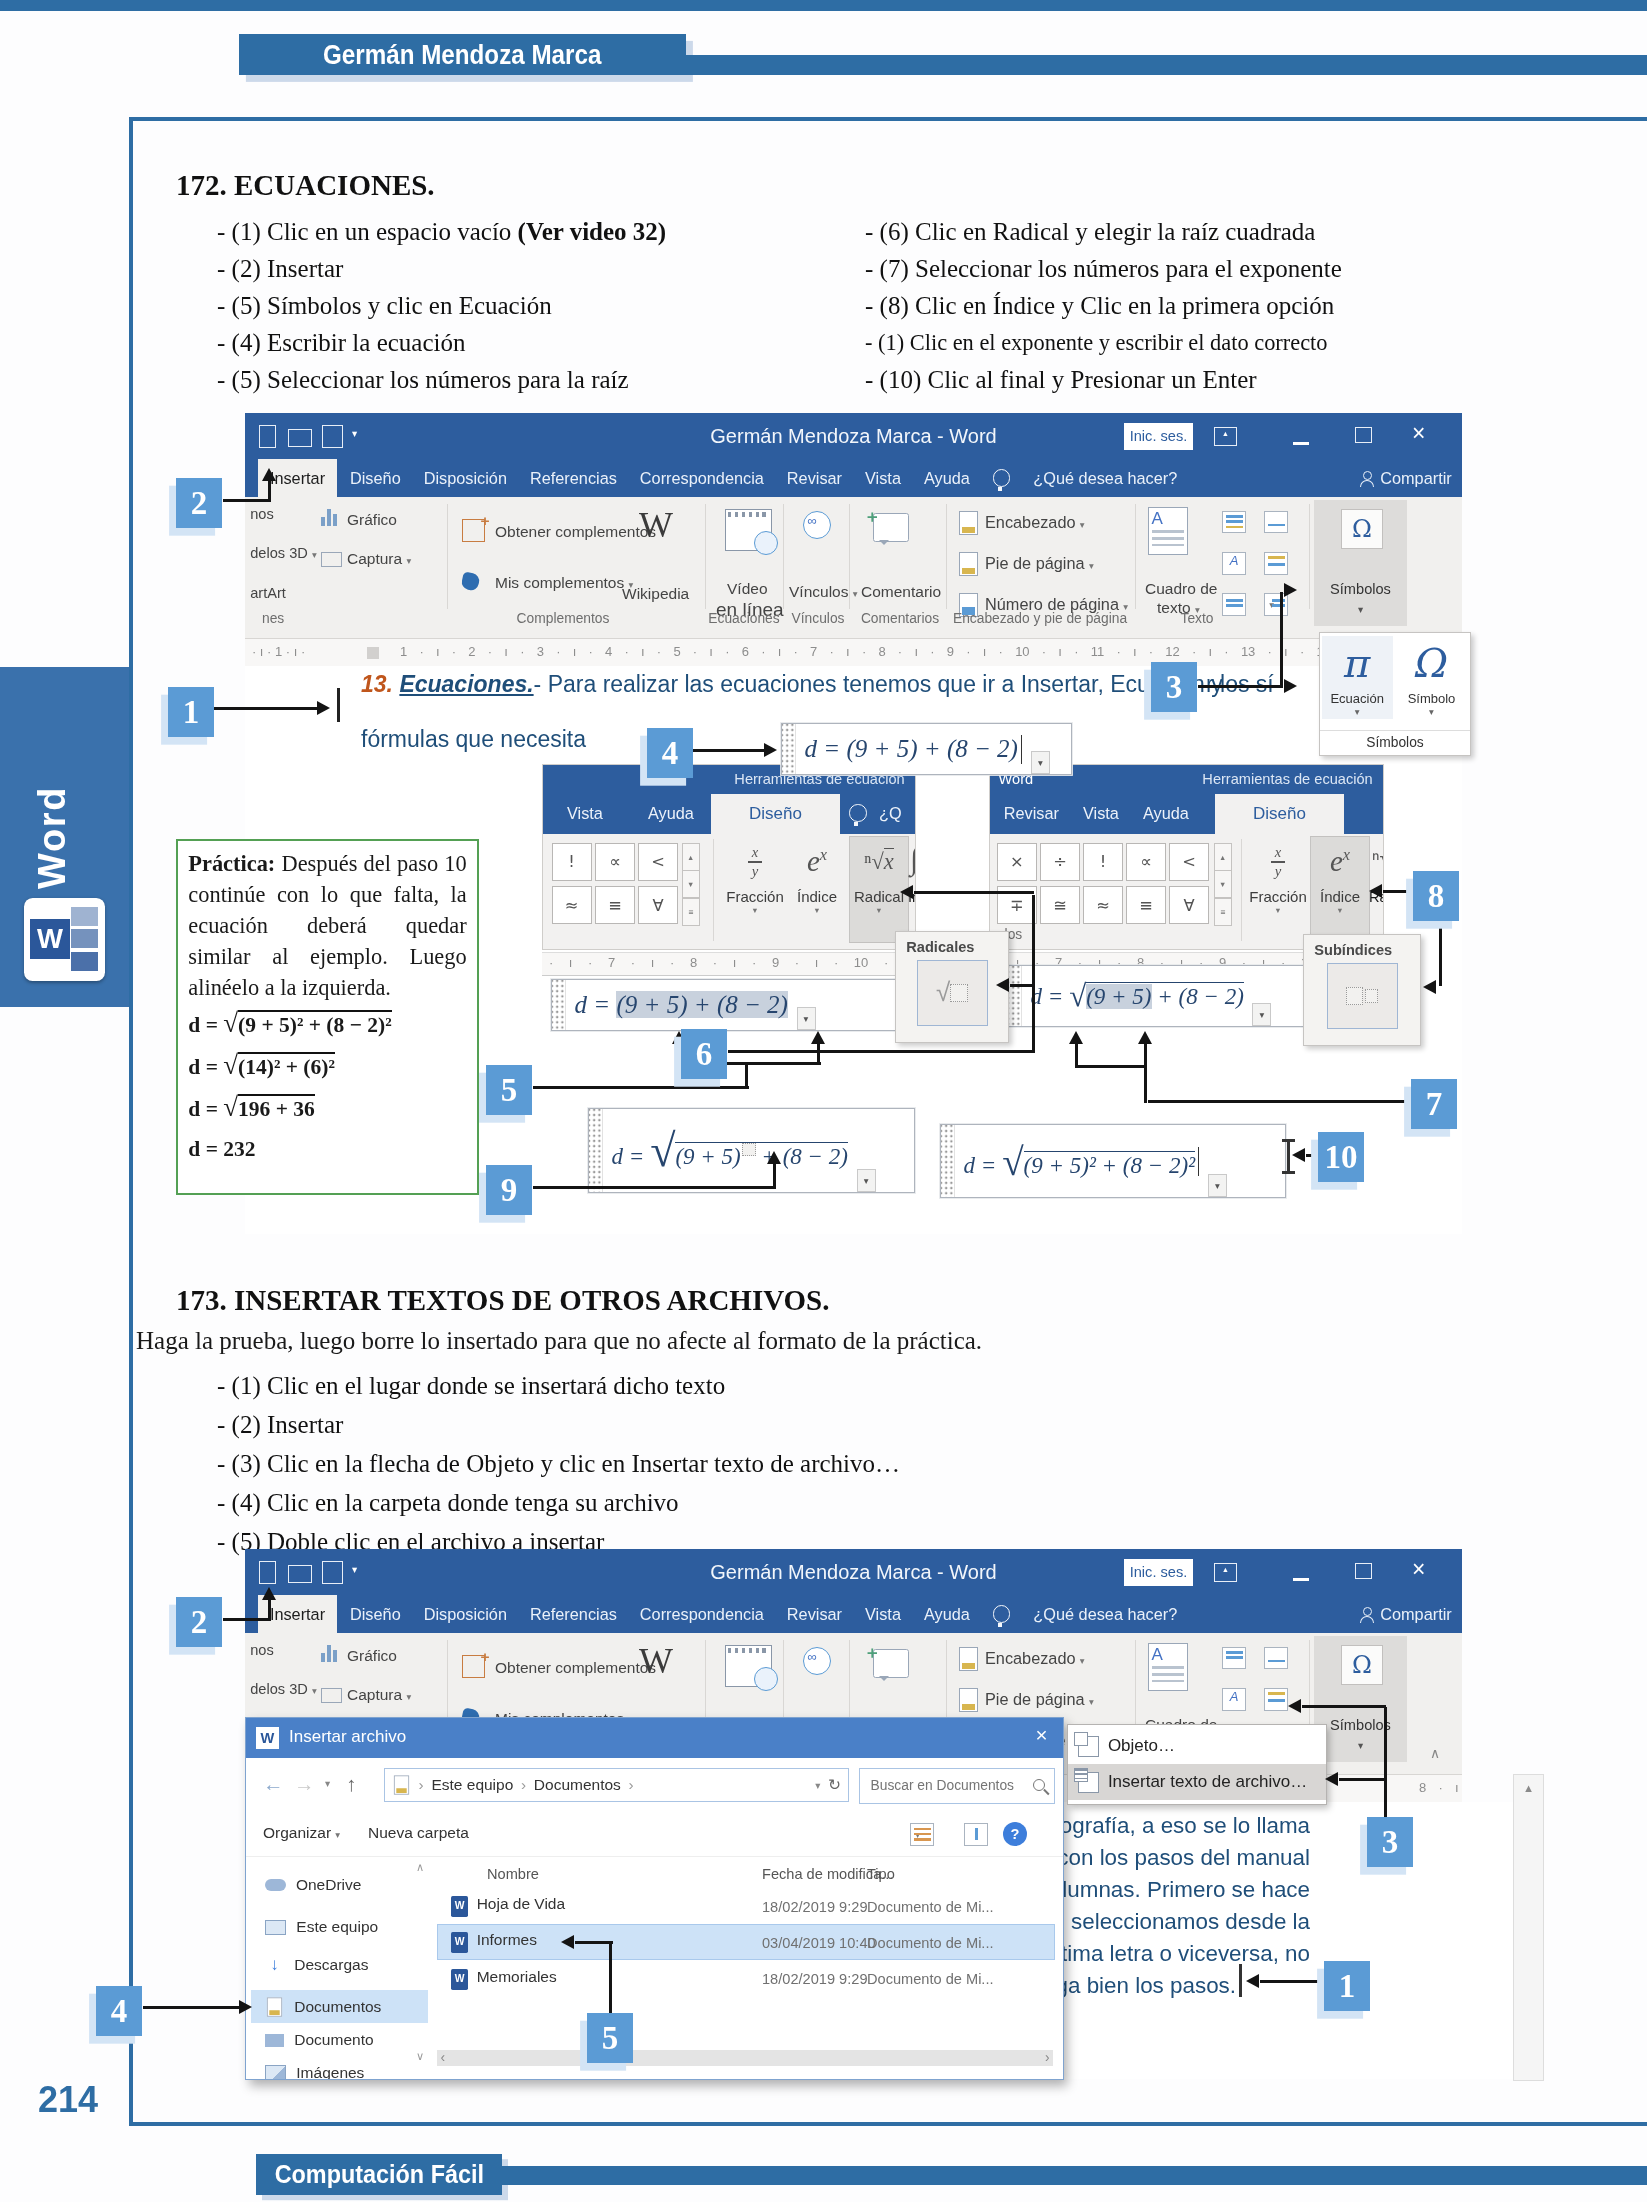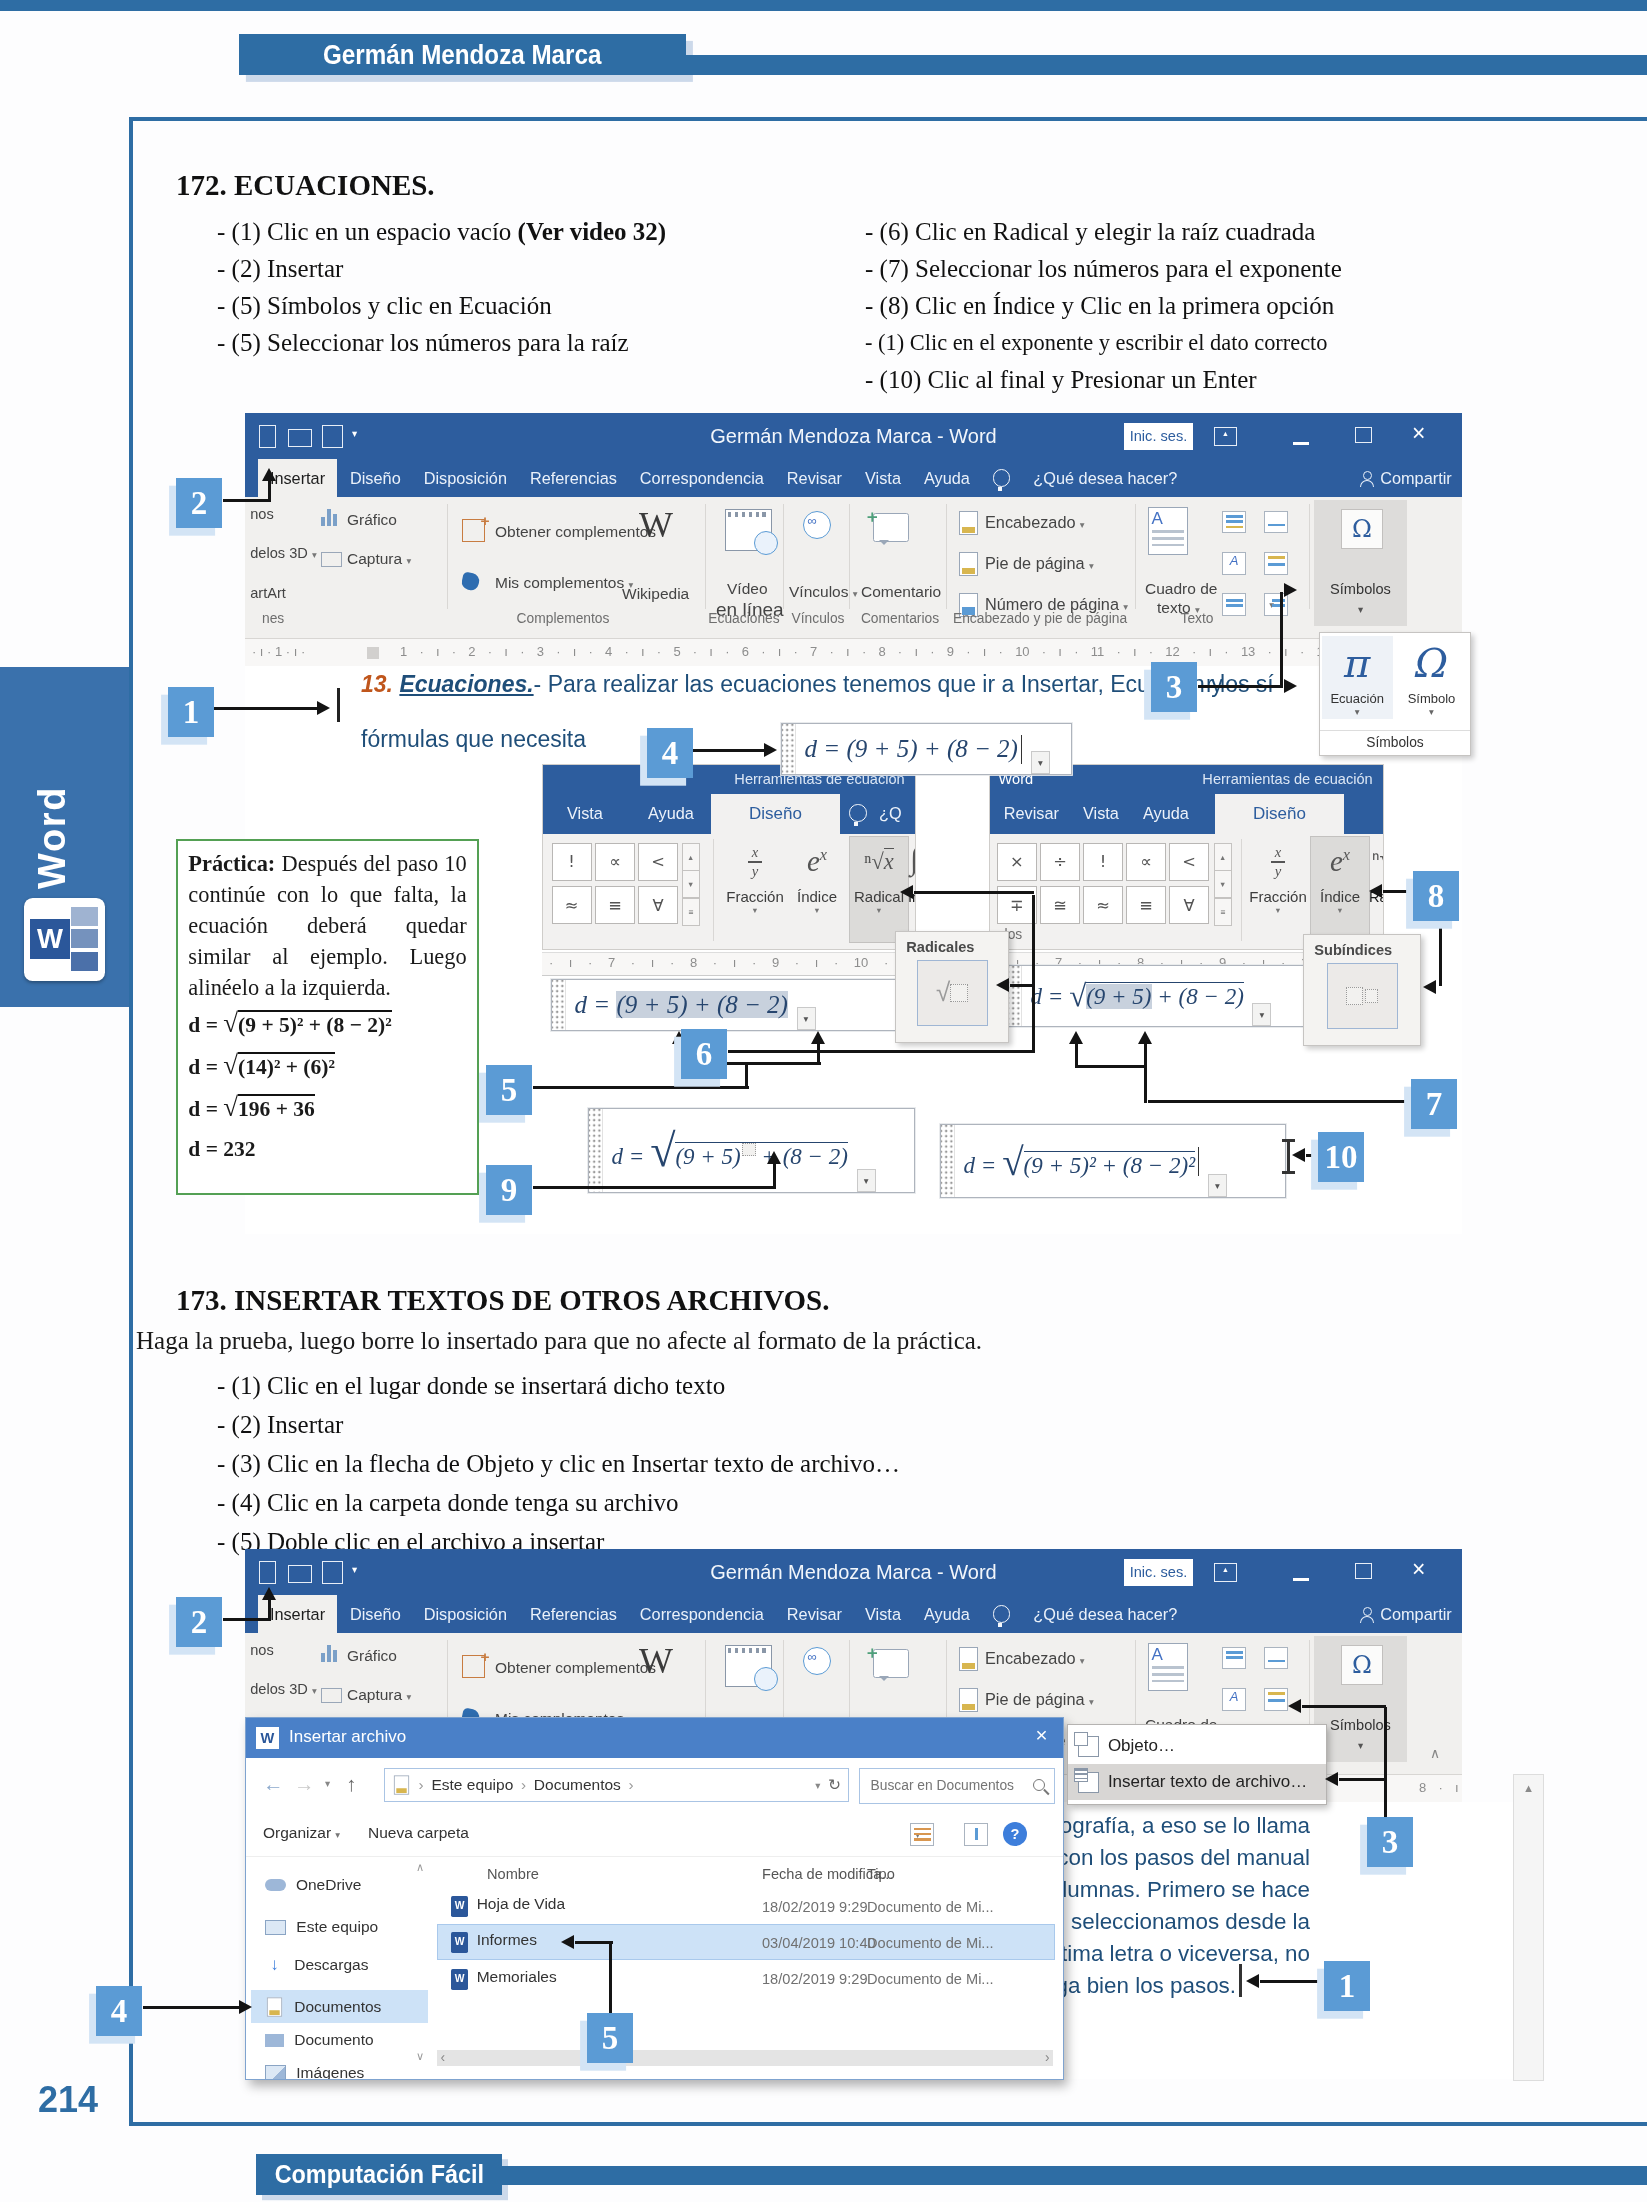--- a/index.html
+++ b/index.html
@@ -231,20 +231,21 @@
   <div class="brandbox">
       <span>Computación Fácil</span>
     </div>
   <div class="bluebar" style="left:502px;top:2166px;width:1145px;height:19px"></div>
 
   <div class="h1" style="left:176px;top:169px">172. ECUACIONES.</div>
   <div class="steps" style="left:217px;top:213px">
     <div><span>- (1) Clic en un espacio vacío </span><b>(Ver video 32)</b></div>
     <div>- (2) Insertar</div>
     <div>- (5) Símbolos y clic en Ecuación</div>
+    <div>- (4) Escribir la ecuación</div>
     <div>- (5) Seleccionar los números para la raíz</div>
   </div>
   <div class="steps" style="left:865px;top:213px">
     <div>- (6) Clic en Radical y elegir la raíz cuadrada</div>
     <div>- (7) Seleccionar los números para el exponente</div>
     <div>- (8) Clic en Índice y Clic en la primera opción</div>
     <div class="small">- (1) Clic en el exponente y escribir el dato correcto</div>
     <div>- (10) Clic al final y Presionar un Enter</div>
   </div>
 

